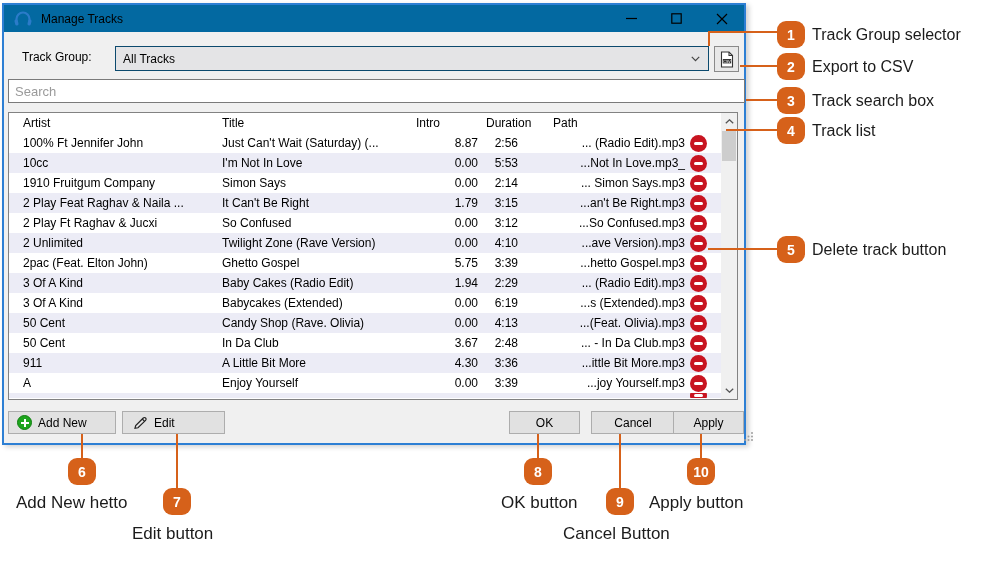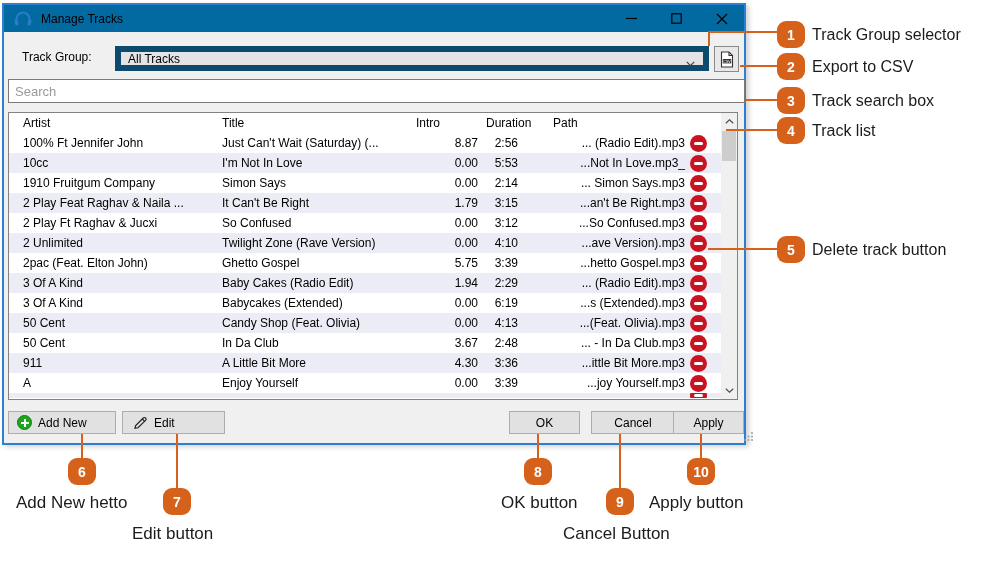--- a/index.html
+++ b/index.html
@@ -13,21 +13,21 @@
          box-shadow:3px 2px 5px rgba(0,0,0,.18); }
   .titlebar { position:absolute; left:0; top:0; width:100%; height:27px; background:#0369a1;
               display:flex; align-items:center; }
   .app-icon { margin-left:9px; width:20px; height:18px; flex:0 0 auto; }
   .title-text { margin-left:8px; font-size:12px; color:#000; }
   .win-controls { position:absolute; right:0; top:0; height:27px; display:flex; }
   .win-btn { width:45px; height:27px; display:flex; align-items:center; justify-content:center; }
 
   .tg-label { position:absolute; left:18px; top:45px; font-size:12px; color:#000; }
   .combo { position:absolute; left:111px; top:41px; width:594px; height:25px;
-           background:#e4e4e6; border:6px solid #0c4a6e;
+           background:#e4e4e6; border:1px solid #0c4a6e;
            display:flex; align-items:center; }
   .combo-value { margin-left:7px; font-size:12px; color:#000; }
   .combo-chevron { position:absolute; right:8px; top:9px; }
   .csv-btn { position:absolute; left:710px; top:41px; width:25px; height:26px;
              background:#e8e8e8; border:1px solid #8a8a8a;
              display:flex; align-items:center; justify-content:center; }
 
   .search { position:absolute; left:4px; top:74px; width:737px; height:24px;
             background:#fff; border:1px solid #7a7a7a; font-size:13px; color:#222;
             padding:0 6px; outline:none; font-family:"Liberation Sans", sans-serif; }
@@ -247,21 +247,21 @@
     <div class="cell c-intro">0.00</div>
     <div class="cell c-dur">6:19</div>
     <div class="cell c-path">...s (Extended).mp3</div>
     <div class="cell c-del">
       <span class="del-btn"></span>
     </div>
   </div>
 
   <div class="track-row alt">
     <div class="cell c-artist">50 Cent</div>
-    <div class="cell c-title">Candy Shop (Feat. Olivia)</div>
+    <div class="cell c-title">Candy Shop (Rave. Olivia)</div>
     <div class="cell c-intro">0.00</div>
     <div class="cell c-dur">4:13</div>
     <div class="cell c-path">...(Feat. Olivia).mp3</div>
     <div class="cell c-del">
       <span class="del-btn"></span>
     </div>
   </div>
 
   <div class="track-row">
     <div class="cell c-artist">50 Cent</div>

